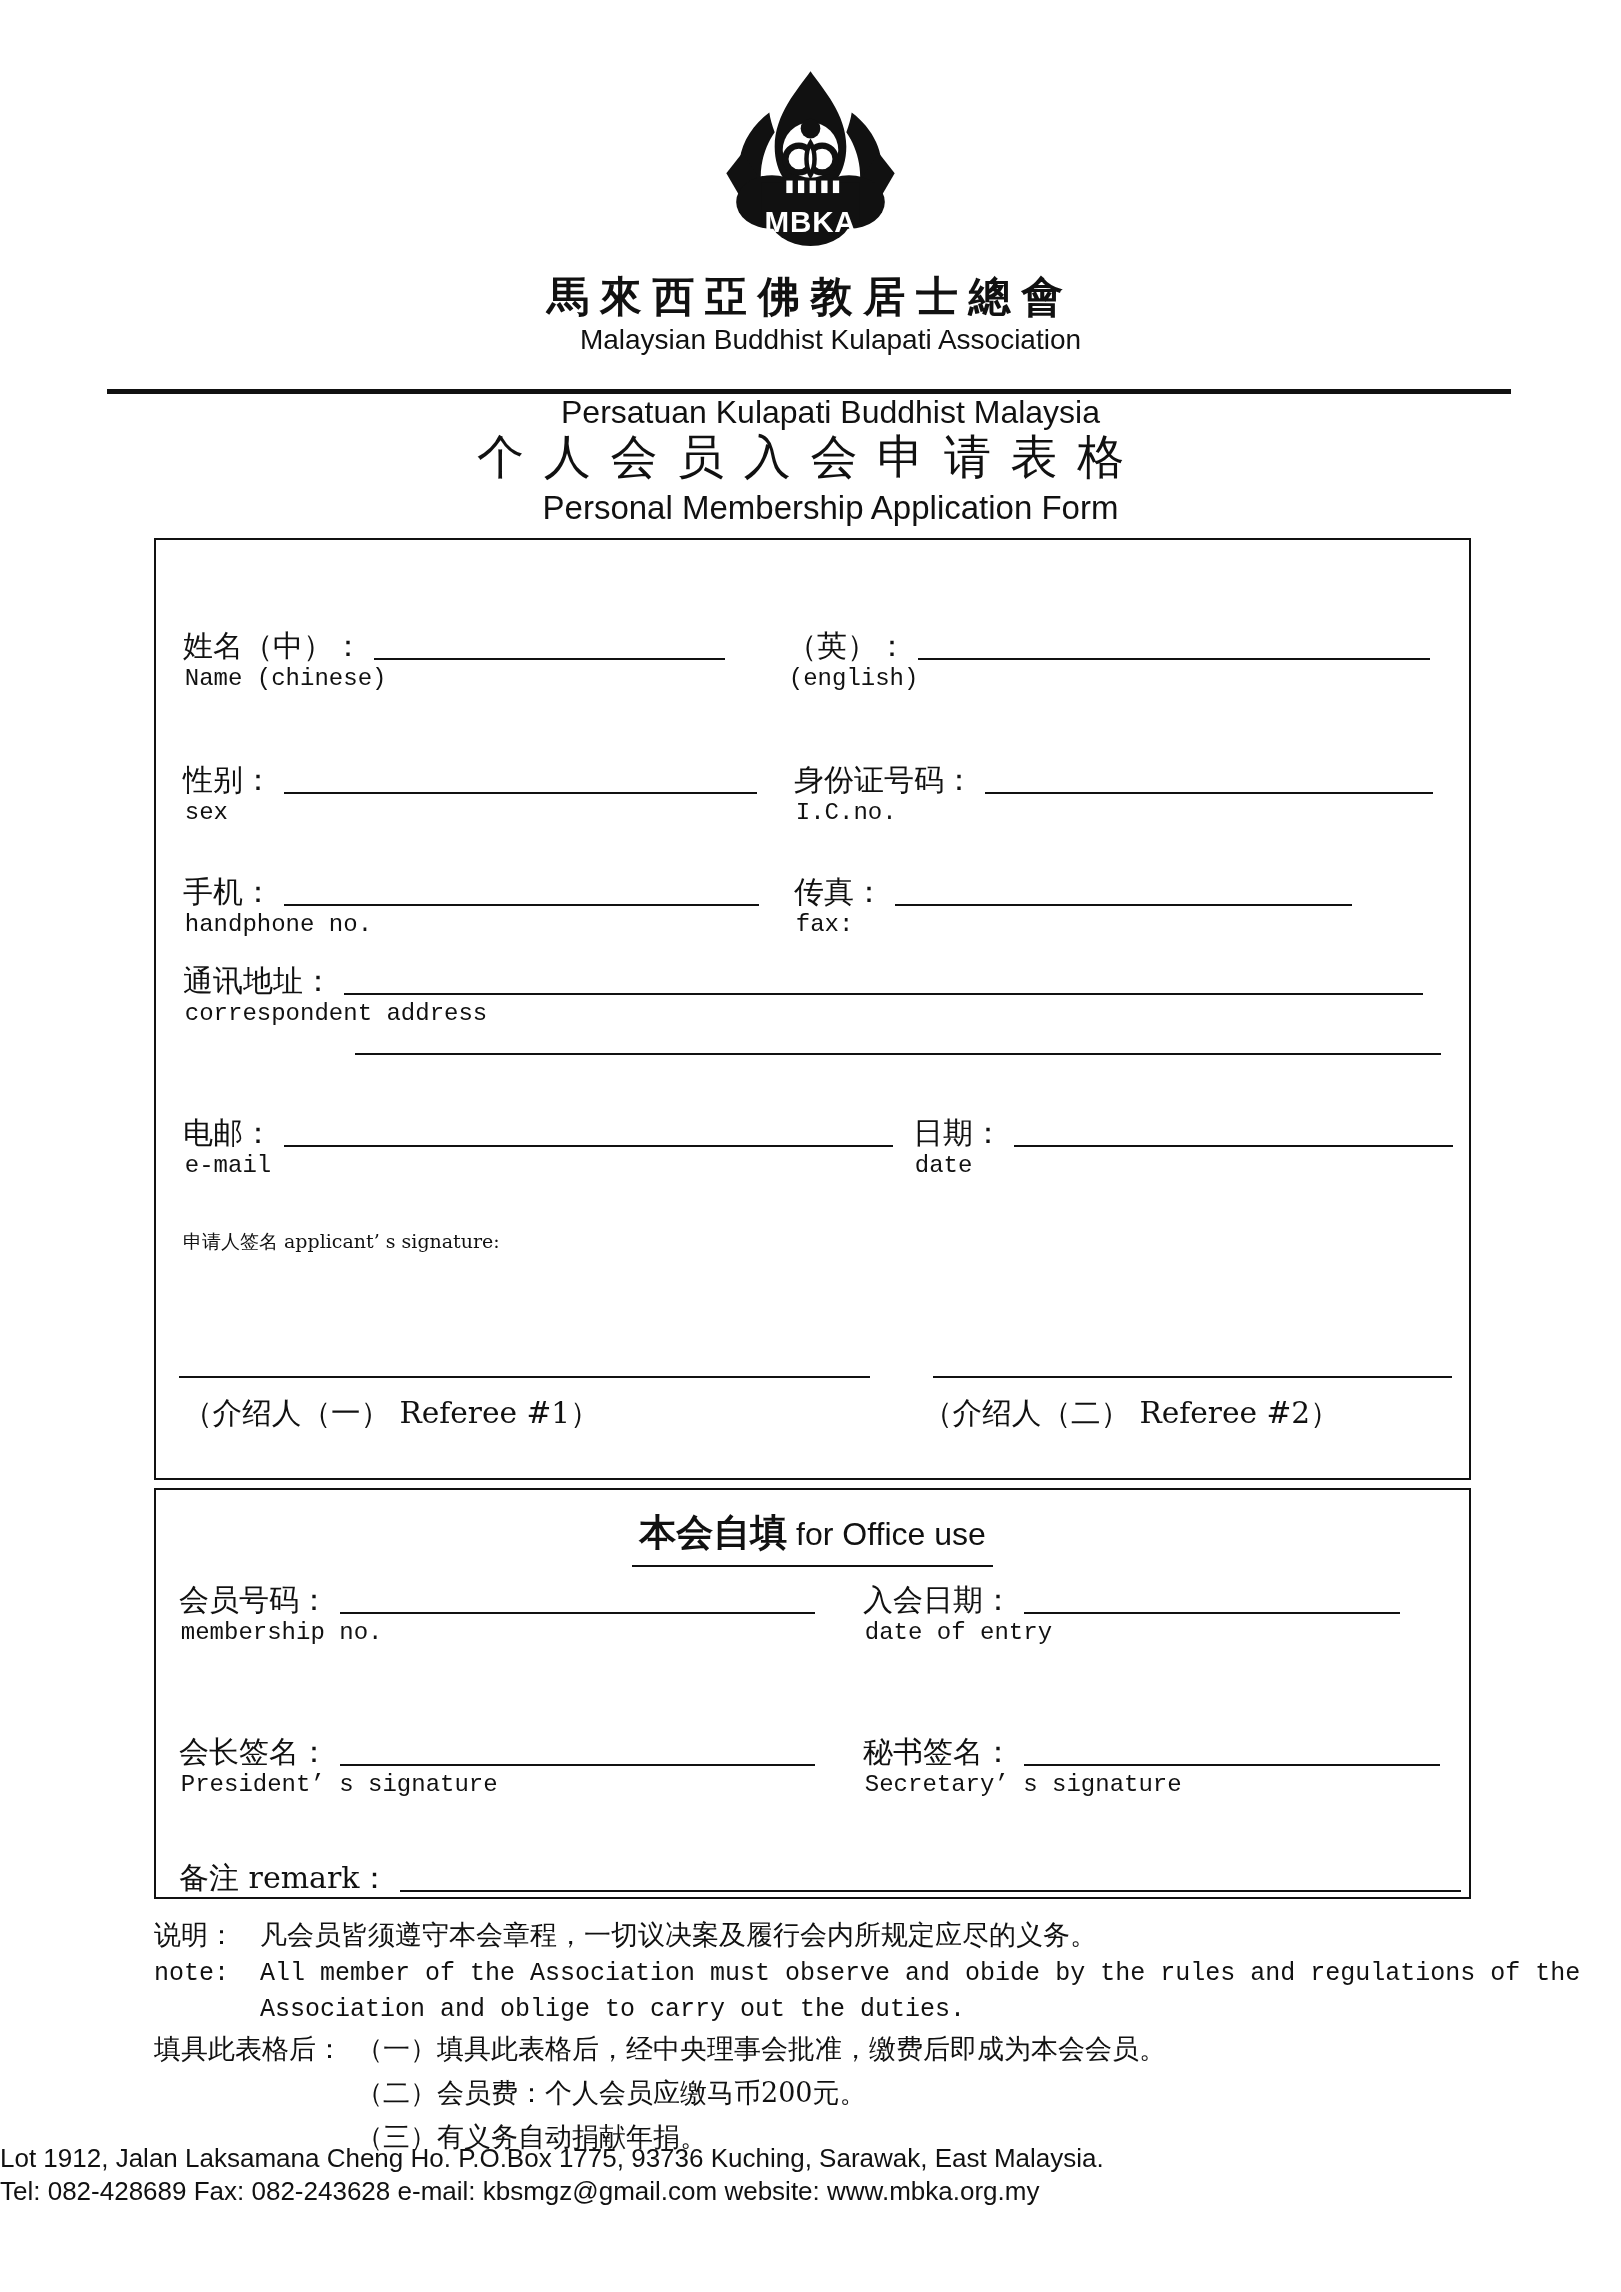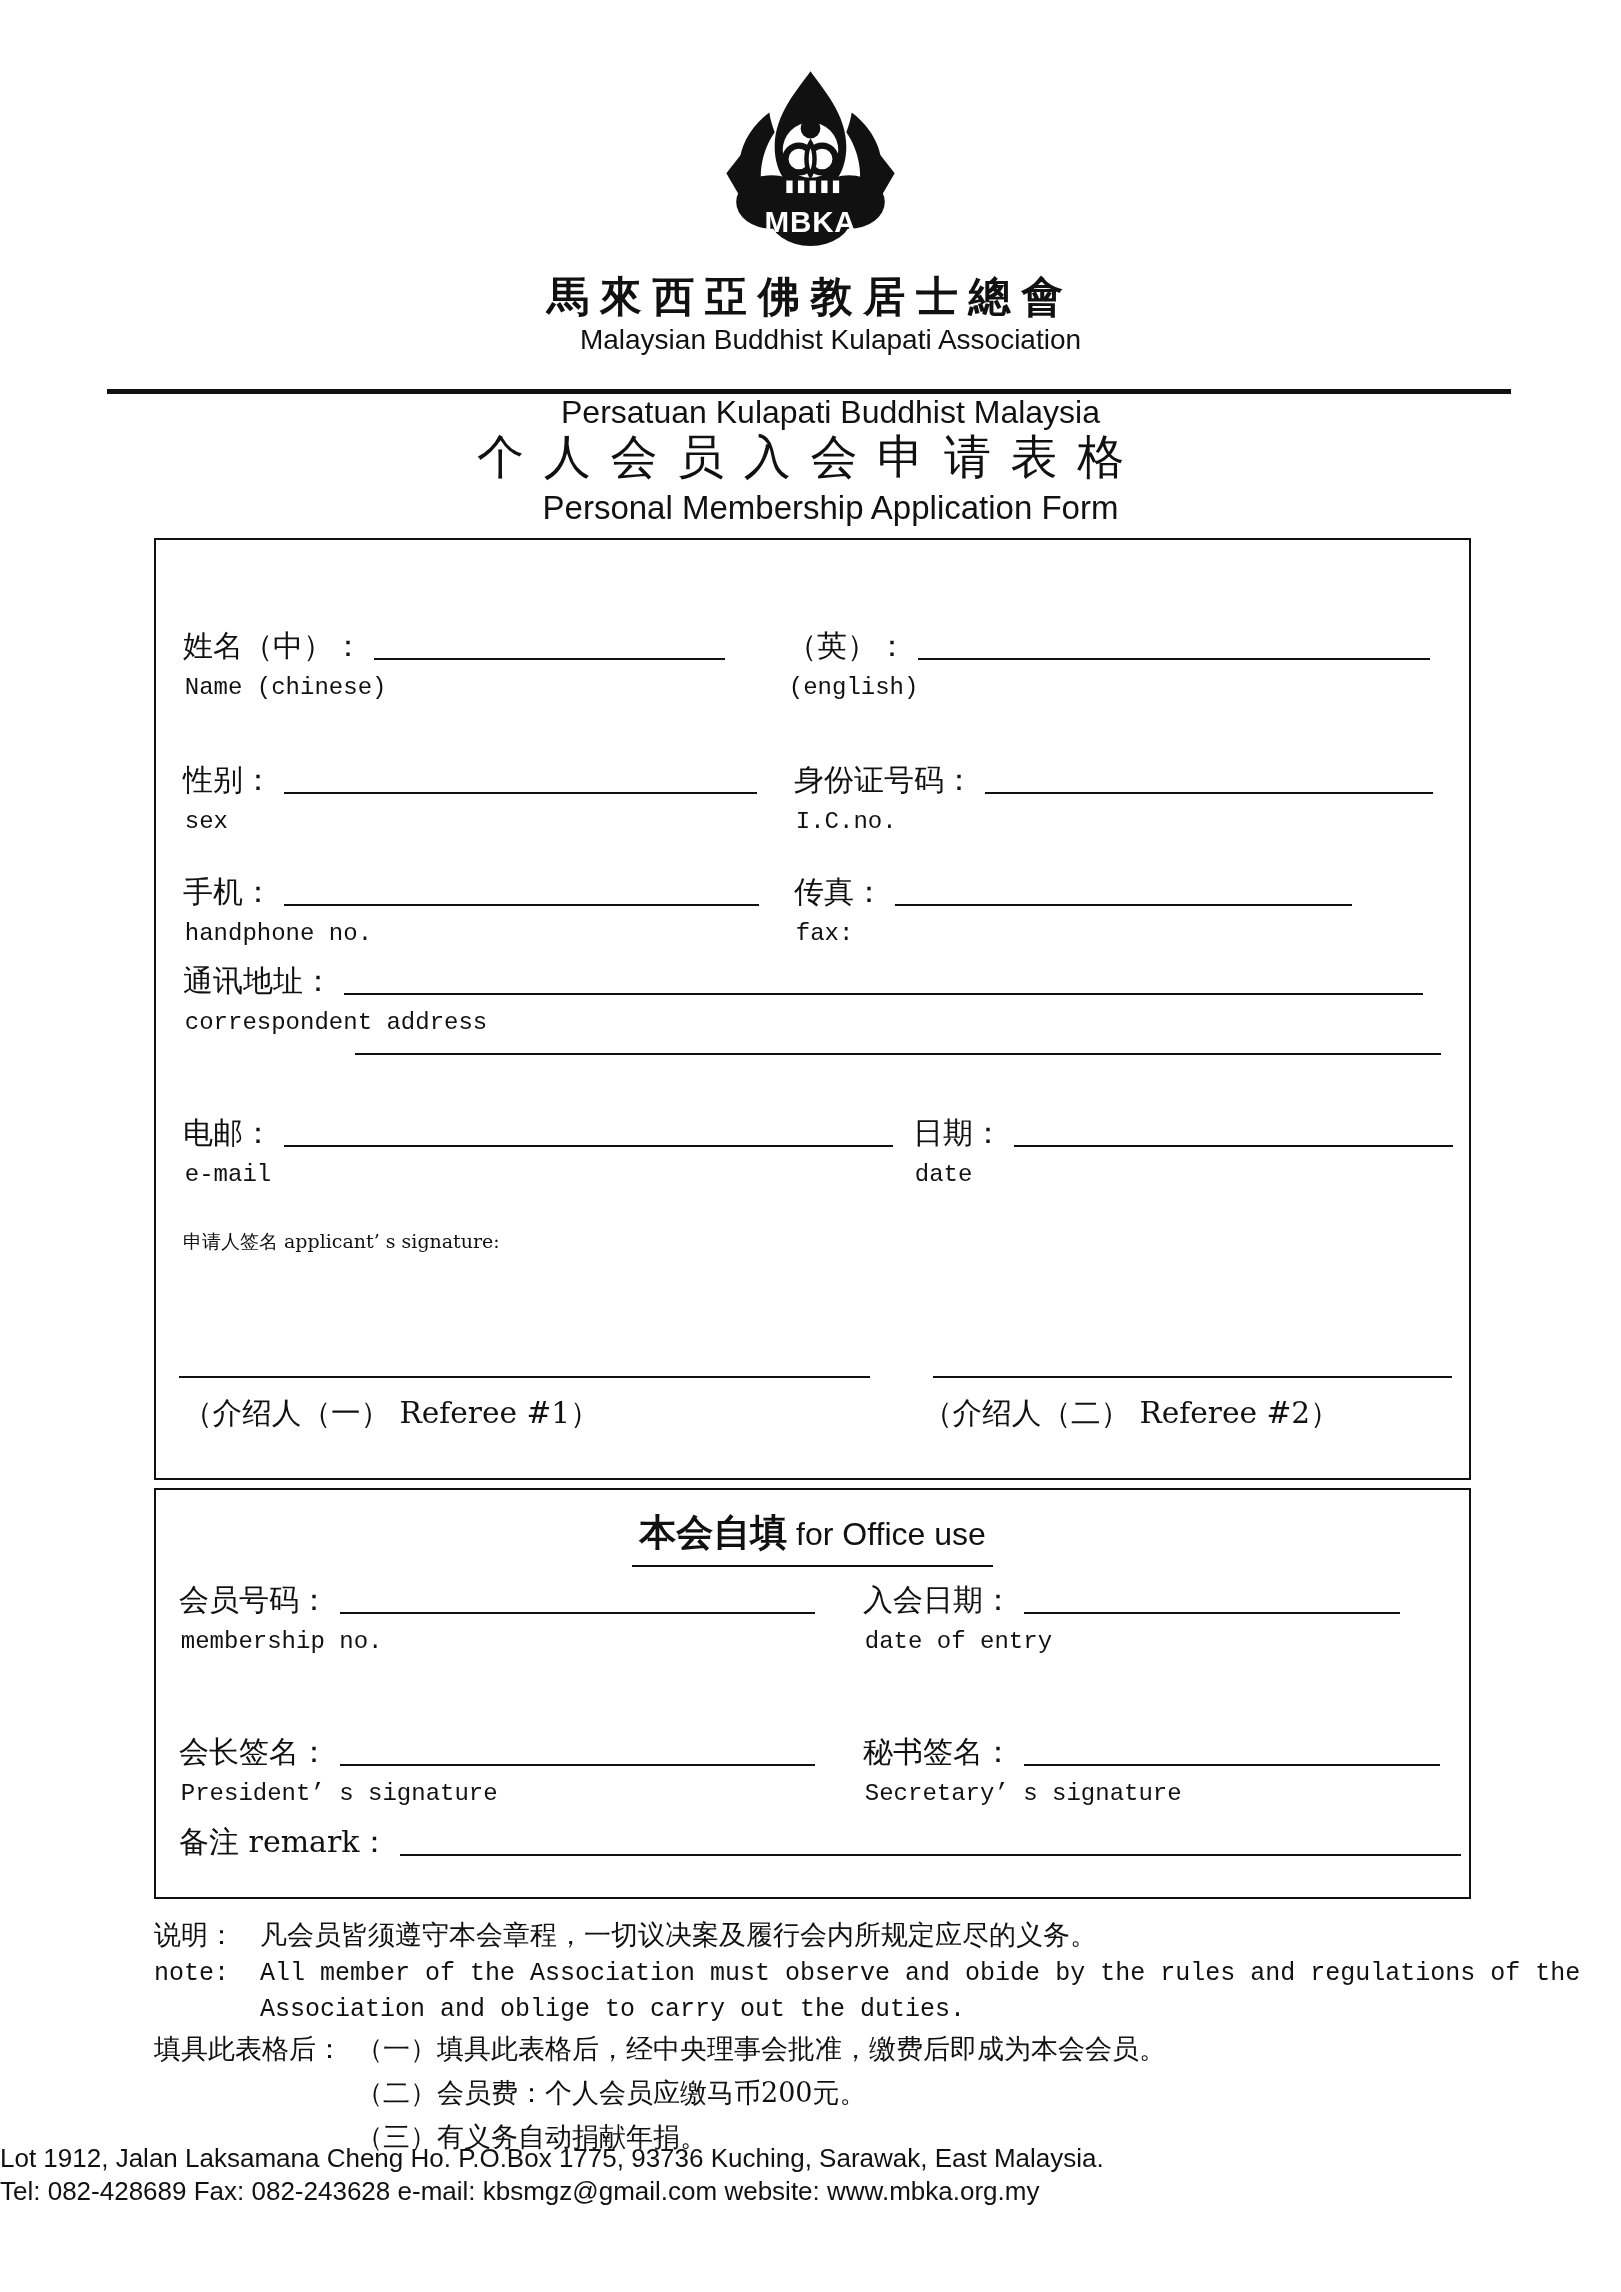--- a/index.html
+++ b/index.html
@@ -22,21 +22,21 @@
 
   
   .box{position:absolute;border:2.7px solid #111;background:transparent;}
   .box1{left:154px;top:538px;width:1313px;height:938px;}
   .box2{left:154px;top:1488px;width:1313px;height:407px;}
 
   .field{position:absolute;}
   .frow{display:flex;align-items:flex-end;white-space:nowrap;}
   .zh-label{font-size:30px;line-height:1.2;}
   .fline{border-bottom:2.7px solid #111;margin:0 0 4.5px 10.7px;}
-  .sub{font-family:"Liberation Mono","DejaVu Sans Mono",monospace;font-size:24px;margin-top:10px;margin-left:1.8px;white-space:nowrap;}
+  .sub{font-family:"Liberation Mono","DejaVu Sans Mono",monospace;font-size:24px;margin-top:1px;margin-left:1.8px;white-space:nowrap;}
   .hline{position:absolute;border-top:2.7px solid #111;}
   .plain-label{position:absolute;font-size:29.6px;white-space:nowrap;}
 
   
   .office-head{position:absolute;left:0;top:18px;width:100%;text-align:center;}
   .office-head-inner{display:inline-block;border-bottom:2.7px solid #111;padding:0 7.2px 7.2px 7.2px;white-space:nowrap;}
   .office-zh{font-size:37px;font-weight:bold;font-family:"DejaVu Sans","Liberation Sans",sans-serif;}
   .office-en{font-size:32px;font-family:"Liberation Sans","DejaVu Sans",sans-serif;}
 
   
@@ -196,21 +196,21 @@
       <div class="sub">President’ s signature</div>
     </div>
     <div class="field" style="left:707px;top:244px;">
       <div class="frow">
         <span class="zh-label">秘书签名：</span>
         <span class="fline" style="width:416px;"></span>
       </div>
       <div class="sub">Secretary’ s signature</div>
     </div>
 
-    <div class="field" style="left:23px;top:334px;">
+    <div class="field" style="left:23px;top:370px;">
       <div class="frow">
         <span class="zh-label">备注 remark：</span>
         <span class="fline" style="width:1061px;"></span>
       </div>
     </div>
   </section>
 
   <div class="notes">
     <span class="zh-t">说明：</span>
     <span class="zh-t">凡会员皆须遵守本会章程，一切议决案及履行会内所规定应尽的义务。</span>

